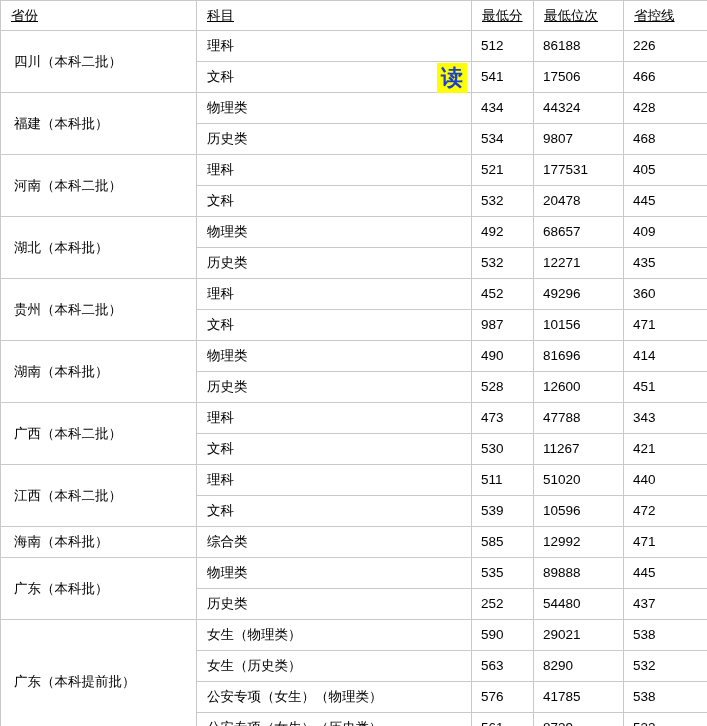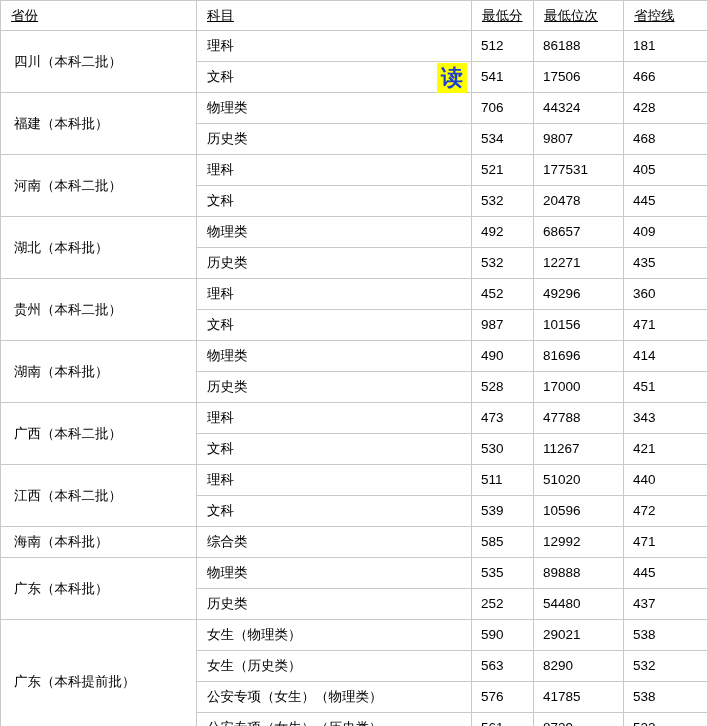--- a/index.html
+++ b/index.html
@@ -93,32 +93,32 @@
         <th>最低位次</th>
         <th>省控线</th>
       </tr>
     </thead>
     <tbody id="table-body">
         <tr>
           <td class="province" rowspan="2">四川（本科二批）</td>
           <td class="subject">理科</td>
           <td class="num">512</td>
           <td class="num">86188</td>
-          <td class="num">181</td>
+          <td class="num">226</td>
         </tr>
         <tr>
           <td class="subject">文科</td>
           <td class="num">541</td>
           <td class="num">17506</td>
           <td class="num">466</td>
         </tr>
         <tr>
           <td class="province" rowspan="2">福建（本科批）</td>
           <td class="subject">物理类</td>
-          <td class="num">706</td>
+          <td class="num">434</td>
           <td class="num">44324</td>
           <td class="num">428</td>
         </tr>
         <tr>
           <td class="subject">历史类</td>
           <td class="num">534</td>
           <td class="num">9807</td>
           <td class="num">468</td>
         </tr>
         <tr>
@@ -163,21 +163,21 @@
         <tr>
           <td class="province" rowspan="2">湖南（本科批）</td>
           <td class="subject">物理类</td>
           <td class="num">490</td>
           <td class="num">81696</td>
           <td class="num">414</td>
         </tr>
         <tr>
           <td class="subject">历史类</td>
           <td class="num">528</td>
-          <td class="num">17000</td>
+          <td class="num">12600</td>
           <td class="num">451</td>
         </tr>
         <tr>
           <td class="province" rowspan="2">广西（本科二批）</td>
           <td class="subject">理科</td>
           <td class="num">473</td>
           <td class="num">47788</td>
           <td class="num">343</td>
         </tr>
         <tr>

